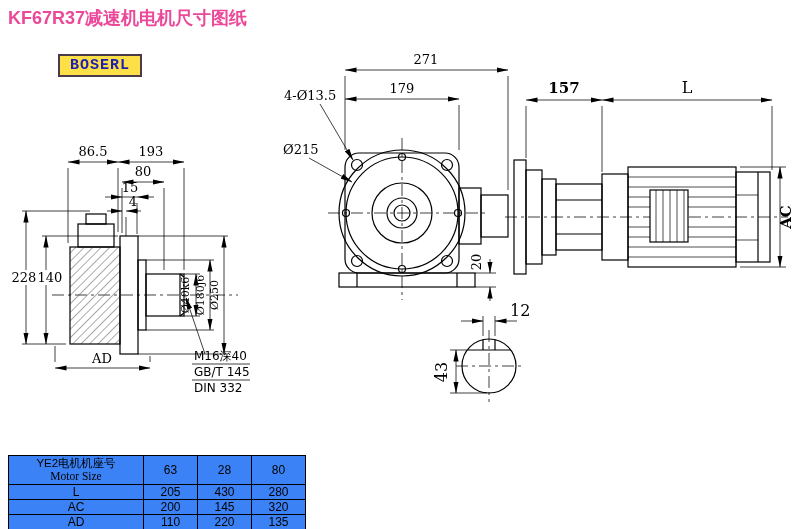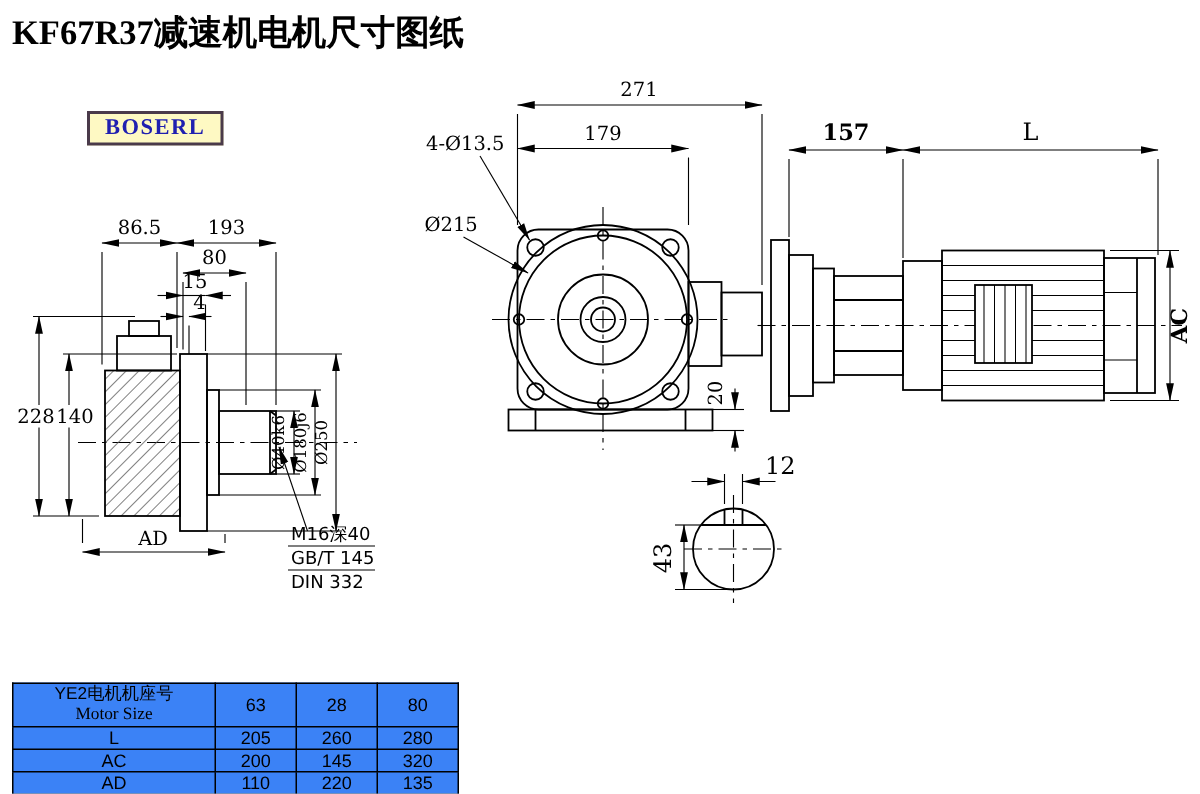--- a/index.html
+++ b/index.html
@@ -1,19 +1,19 @@
 <!DOCTYPE html>
 <html><head>
 <meta charset="utf-8">
 <style>
   html,body{margin:0;padding:0;background:#fff;}
   body{width:800px;height:529px;position:relative;overflow:hidden;font-family:"Liberation Sans",sans-serif;}
-  .page-title{position:absolute;left:8px;top:6px;font-size:23px;font-weight:bold;color:#000000;font-family:Liberation Serif, serif;}
-  .brand-box{position:absolute;left:58px;top:54px;border:2px solid #4a3a4a;padding:1px 10px;font-family:Liberation Serif, serif;
-             font-weight:bold;font-size:15px;color:#2020b0;letter-spacing:1px;background:#fef9c3;margin-top:20px;}
+  .page-title{position:absolute;left:8px;top:6px;font-size:18px;font-weight:bold;color:#ec4899;font-family:Liberation Sans, sans-serif;}
+  .brand-box{position:absolute;left:58px;top:54px;border:2px solid #4a3a4a;padding:1px 10px;font-family:Liberation Mono, monospace;
+             font-weight:bold;font-size:15px;color:#2020b0;letter-spacing:1px;background:#fde047;}
   svg.drawing{position:absolute;left:0;top:0;}
   svg text{stroke:none;}
   .dim{font-family:"DejaVu Serif",serif;font-size:13px;fill:#000;}
   .dim-lg{font-family:"DejaVu Serif",serif;font-size:15px;font-weight:bold;fill:#000;}
   .dim-xl{font-family:"DejaVu Serif",serif;font-size:16px;fill:#000;}
   .dim-sm{font-family:"DejaVu Serif",serif;font-size:11px;fill:#000;}
   .note{font-family:"DejaVu Sans",sans-serif;font-size:12px;fill:#000;}
   line.cl{stroke-dasharray:12 4 3 4;stroke-width:.75;}
   table.size-table{position:absolute;left:8px;top:455px;border-collapse:collapse;background:#3b82f6;}
   .size-table td{border:1px solid #000;text-align:center;font-size:12px;padding:0 2px;height:14px;line-height:14px;color:#000;}
@@ -244,21 +244,21 @@
       <div class="cn">YE2电机机座号</div>
       <div class="en">Motor Size</div>
     </td>
     <td class="val">63</td>
     <td class="val">28</td>
     <td class="val">80</td>
   </tr>
   <tr>
     <td>L</td>
     <td class="val">205</td>
-    <td class="val">260</td>
+    <td class="val">430</td>
     <td class="val">280</td>
   </tr>
   <tr>
     <td>AC</td>
     <td class="val">200</td>
     <td class="val">145</td>
     <td class="val">320</td>
   </tr>
   <tr>
     <td>AD</td>

